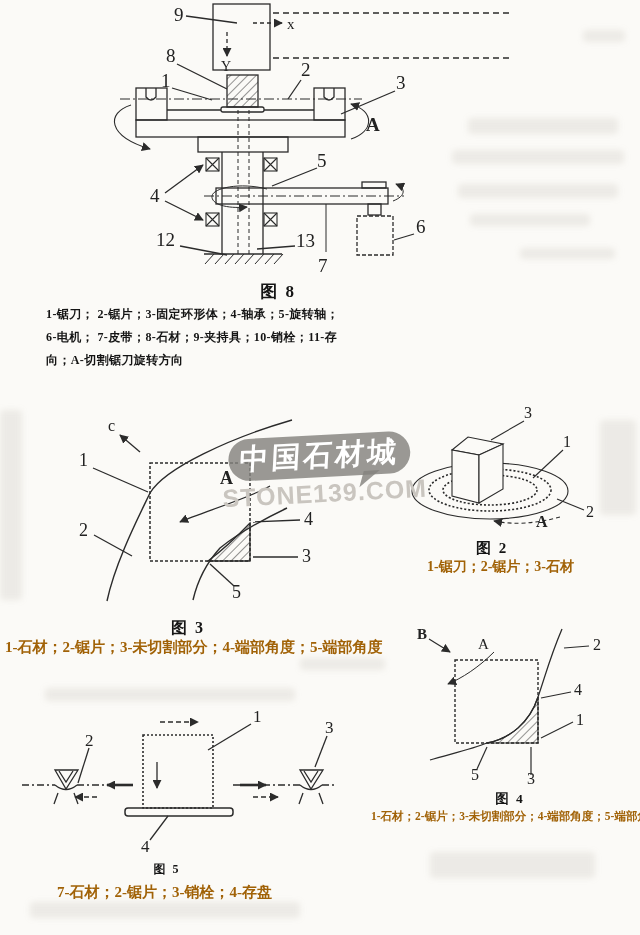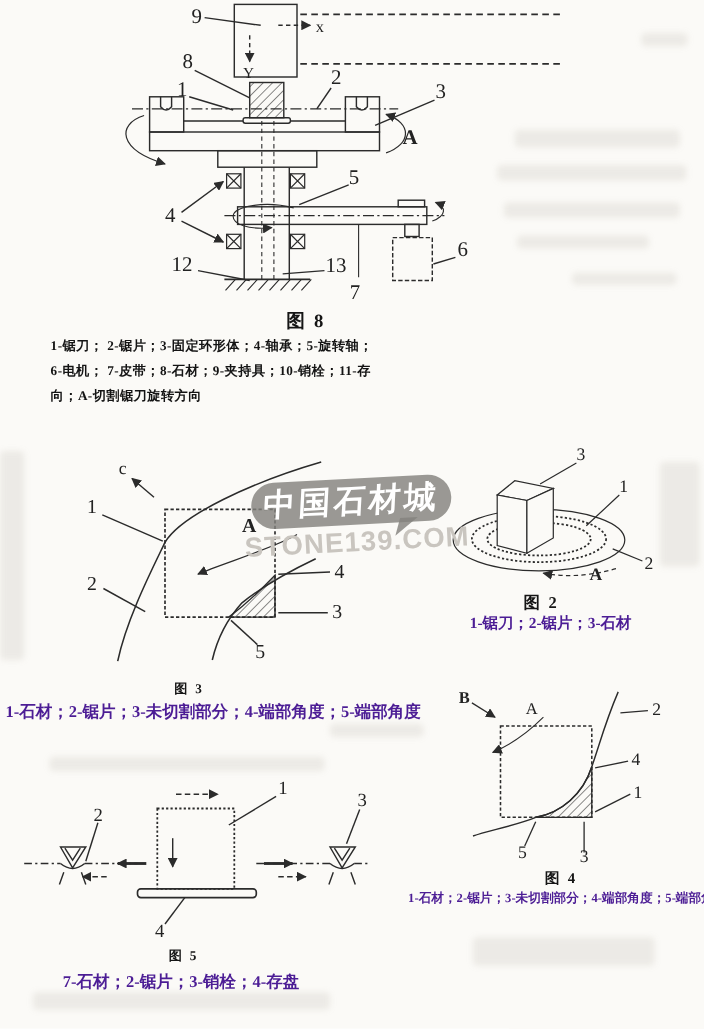--- a/index.html
+++ b/index.html
@@ -6,21 +6,21 @@
   .page{
     position:relative;width:640px;height:935px;overflow:hidden;
     background:#fbfaf7;
     font-family:"Liberation Serif","DejaVu Serif",serif;
     color:#1c1c1c;
   }
   .noise{position:absolute;background:rgba(138,130,115,.13);filter:blur(3px);border-radius:4px;}
   svg{position:absolute;overflow:visible;}
   svg text{font-family:"Liberation Serif","DejaVu Serif",serif;fill:#222;}
   .cap{position:absolute;text-align:center;font-weight:700;color:#151515;letter-spacing:2px;}
-  .leg{position:absolute;font-weight:600;color:#4c1d95;white-space:nowrap;}
+  .leg{position:absolute;font-weight:600;color:#a16207;white-space:nowrap;}
   .fig1-legend{position:absolute;left:46px;top:303px;width:552px;
     font-size:12px;line-height:23px;font-weight:700;color:#141414;letter-spacing:.4px;}
   .wm{position:absolute;left:221px;top:429px;width:205px;height:80px;transform:rotate(-3deg);}
   .wm-bubble{position:absolute;left:8px;top:6px;width:182px;height:42px;background:rgba(132,130,126,.82);
     border-radius:21px;display:flex;align-items:center;justify-content:center;}
   .wm-cn{color:#fff;font-size:29px;font-weight:700;letter-spacing:3px;transform:skewX(-6deg);
     font-family:"Liberation Serif","DejaVu Serif",serif;}
   .wm-tail{position:absolute;left:140px;top:44px;width:0;height:0;
     border-left:16px solid rgba(132,130,126,.82);border-bottom:16px solid transparent;transform:skewX(-18deg);}
   .wm-en{position:absolute;left:0px;top:50px;width:205px;text-align:center;color:#c9c5bf;
@@ -166,21 +166,21 @@
 
     <text x="88" y="33" font-size="16" stroke="none">c</text>
     <text x="59" y="68" font-size="18" stroke="none">1</text>
     <text x="200" y="86" font-size="18" font-weight="bold" stroke="none">A</text>
     <text x="59" y="138" font-size="18" stroke="none">2</text>
     <text x="284" y="127" font-size="18" stroke="none">4</text>
     <text x="282" y="164" font-size="18" stroke="none">3</text>
     <text x="212" y="200" font-size="18" stroke="none">5</text>
   </svg>
 
-  <div class="cap" style="left:132px;top:618px;width:80px;font-size:12px">图 3</div>
+  <div class="cap" style="left:148px;top:618px;width:80px;font-size:16px">图 3</div>
   <div class="leg" style="left:5px;top:638px;width:415px;font-size:15px;overflow:hidden">1-石材；2-锯片；3-未切割部分；4-端部角度；5-端部角度</div>
 
   <svg style="left:402px;top:398px" width="238" height="145" viewBox="0 0 238 145" fill="none" stroke="#2b2b2b" stroke-width="1.1">
 
     <ellipse cx="88" cy="93" rx="78" ry="28"></ellipse>
     <ellipse cx="88" cy="92" rx="61" ry="21" stroke-dasharray="2,2" stroke-width="1.6"></ellipse>
     <ellipse cx="88" cy="92" rx="47" ry="15" stroke-dasharray="2,2" stroke-width="1.6"></ellipse>
 
     <path d="M50,52 L66,39 L101,46 L77,57 Z" fill="#fbfaf7"></path>
     <path d="M50,52 L50,98 L77,105 L77,57 Z" fill="#fbfaf7"></path>

